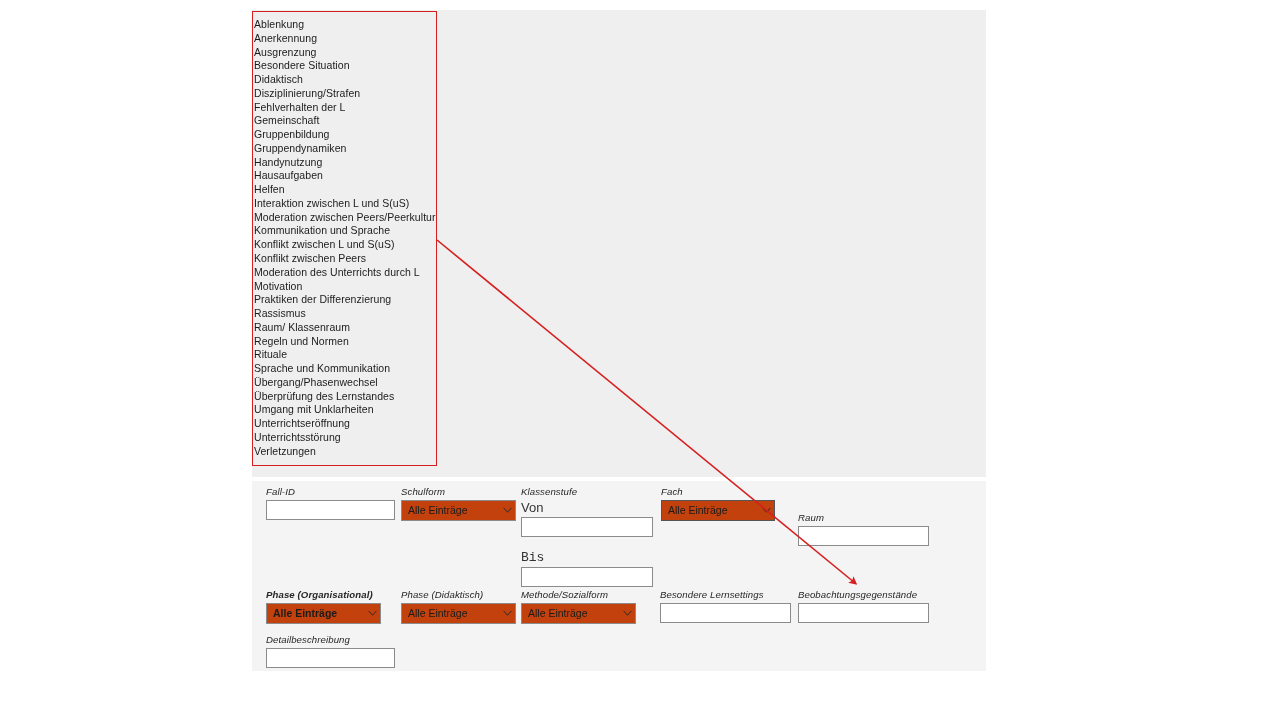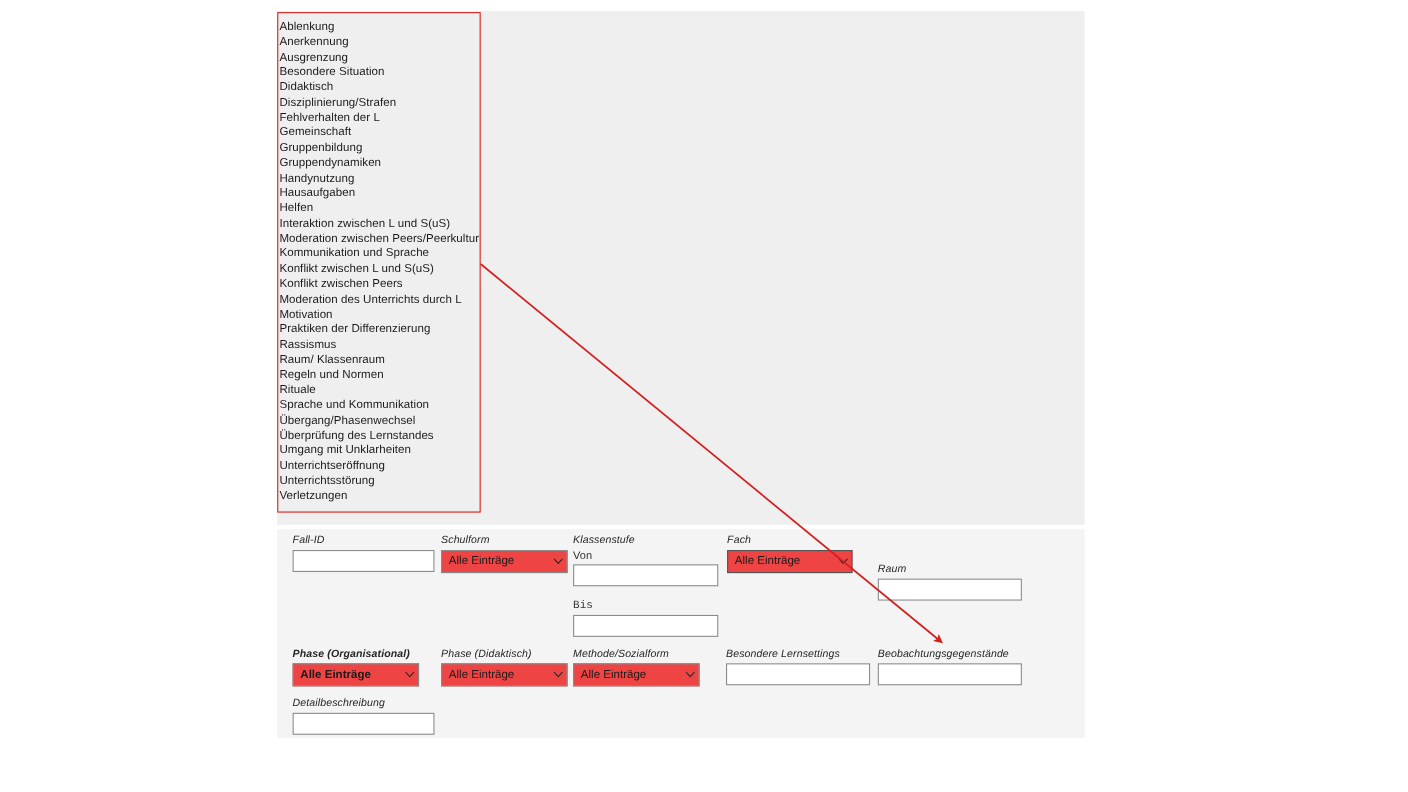--- a/index.html
+++ b/index.html
@@ -69,21 +69,21 @@
   .field-label {
     font-size: 9.6px;
     font-style: italic;
     color: #262626;
     display: block;
     margin-bottom: 3px;
     white-space: nowrap;
     letter-spacing: 0.1px;
   }
   .sub-label {
-    font-size: 10px;
+    font-size: 13px;
     color: #333333;
     display: block;
     margin-bottom: 2px;
     white-space: nowrap;
   }
 
   .text-input {
     display: block;
     height: 20px;
     box-sizing: border-box;
@@ -99,21 +99,21 @@
   .select-wrap {
     position: relative;
     display: block;
   }
   .select-input {
     display: block;
     width: 100%;
     height: 21px;
     box-sizing: border-box;
     border: 1px solid #8b8b8b;
-    background: #ef4444;
+    background: #c2410c;
     font-family: "Liberation Sans", sans-serif;
     font-size: 10.5px;
     color: #1b1b1b;
     padding: 0 18px 0 6px;
     line-height: 19px;
     white-space: nowrap;
     overflow: hidden;
   }
   .select-input.focused {
     border-color: #555555;

